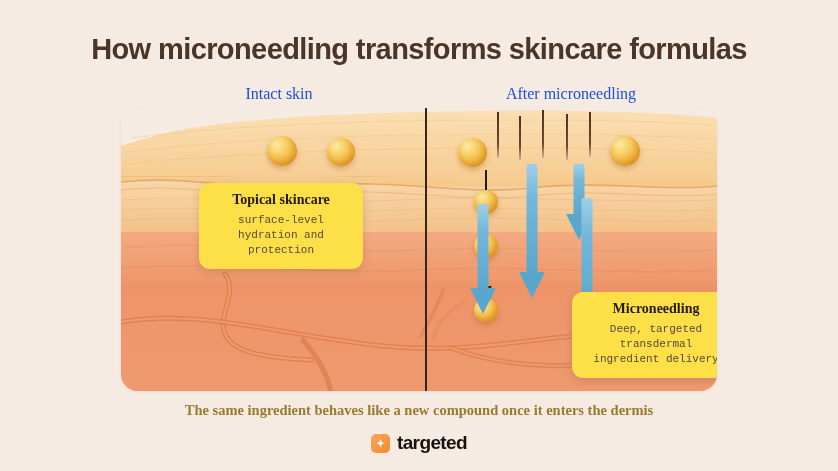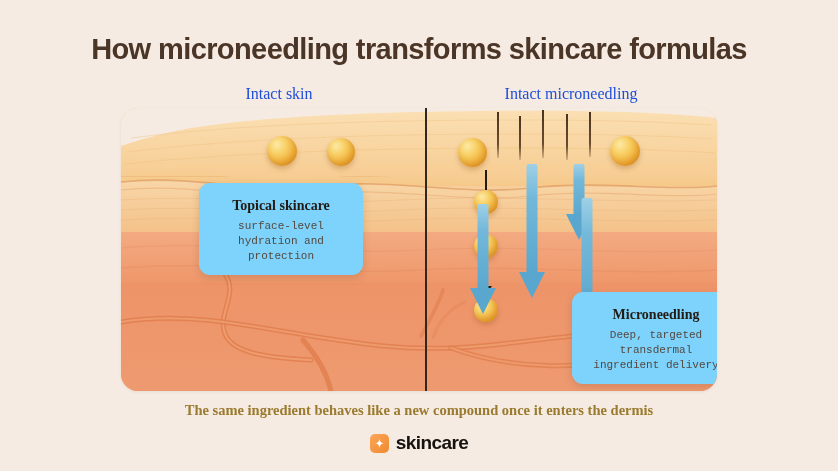--- a/index.html
+++ b/index.html
@@ -172,24 +172,24 @@
     border-right-style: solid;
     border-top-style: solid;
     border-left-color: transparent;
     border-right-color: transparent;
     border-top-color: #59A7CE;
   }
 
   
   .card {
     position: absolute;
-    background: #7dd3fc;
+    background: #fde047;
     border-radius: 11px;
     box-shadow: 0 3px 9px rgba(90, 55, 30, 0.18);
-    padding: 15px 14px 11px 14px;
+    padding: 9px 14px 11px 14px;
     text-align: center;
     box-sizing: border-box;
   }
   .card-title {
     font-family: "Liberation Serif", serif;
     font-weight: bold;
     font-size: 14px;
     color: #221A13;
     margin-bottom: 5px;
     white-space: nowrap;
@@ -246,21 +246,21 @@
   }
 </style>
 </head>
 <body>
 
 <div class="stage">
 
   <div class="title">How microneedling transforms skincare formulas</div>
 
   <div class="sublabel" id="sublabel-left">Intact skin</div>
-  <div class="sublabel" id="sublabel-right">Intact microneedling</div>
+  <div class="sublabel" id="sublabel-right">After microneedling</div>
 
   <div class="panel">
 
     <div class="layer layer-deep-dermis"></div>
     <div class="layer layer-upper-dermis"></div>
     <div class="layer layer-papillary"></div>
     <div class="layer layer-epidermis">
       <div class="epi-dome"></div>
       <div class="epi-striation" style="top:44px"></div>
       <div class="epi-striation" style="top:52px"></div>
@@ -380,16 +380,16 @@
 
   <div class="caption">The same ingredient behaves like a new compound once it enters the dermis</div>
 
   <div class="logo">
     <span class="logo-mark">
       <svg width="13" height="13" viewBox="0 0 24 24" aria-hidden="true">
         <path d="M12 2.6 C12 8 8.4 11.6 3 11.6 C8.4 11.6 12 15.2 12 20.6
                  C12 15.2 15.6 11.6 21 11.6 C15.6 11.6 12 8 12 2.6 Z" fill="#FFFFFF"></path>
       </svg>
     </span>
-    <span class="logo-text">skincare</span>
+    <span class="logo-text">targeted</span>
   </div>
 
 </div>
 
 </body></html>

